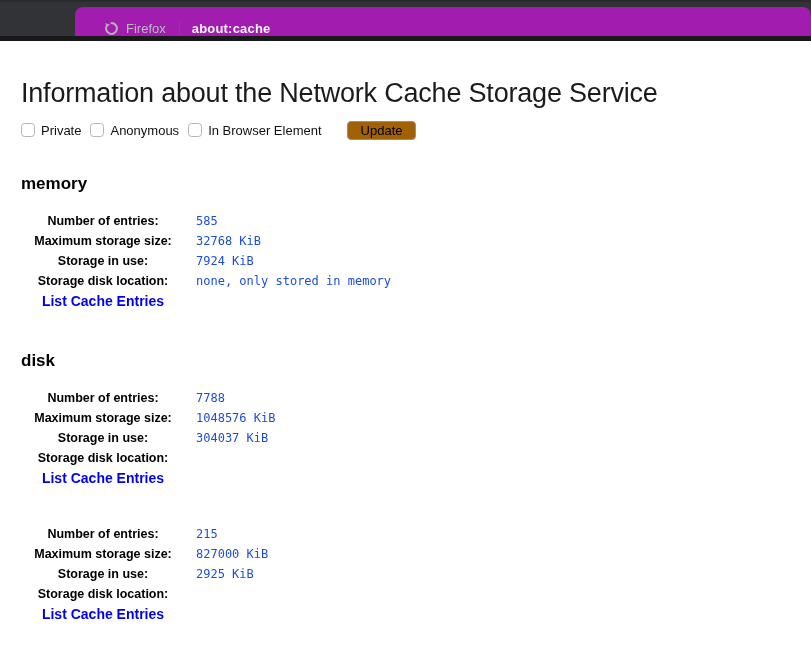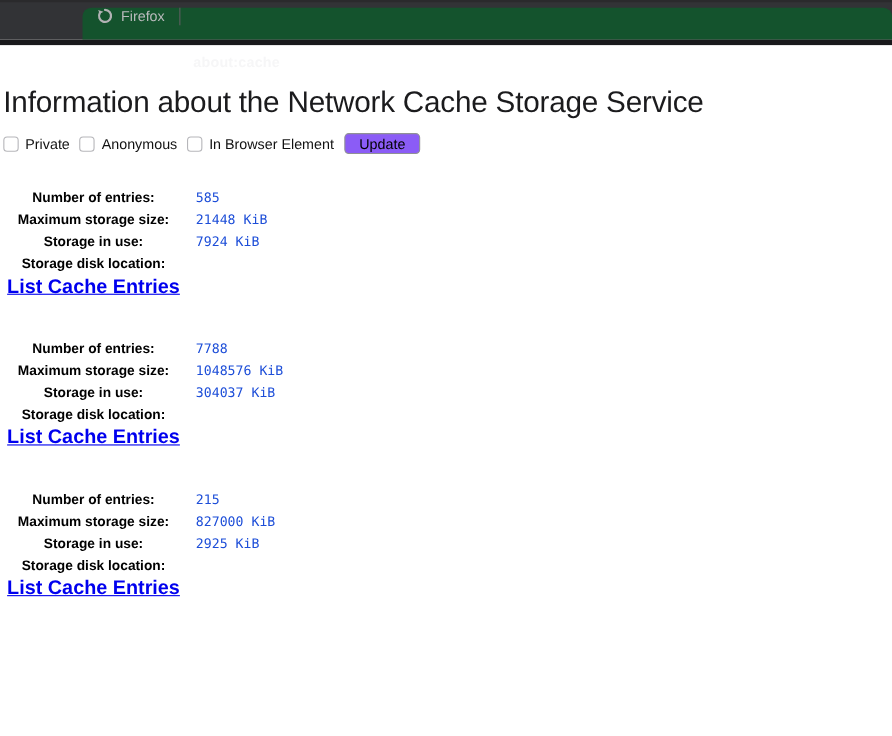--- a/index.html
+++ b/index.html
@@ -14,25 +14,25 @@
   
   .titlebar {
     position: relative;
     height: 36px;
     background: #323336;
     border-top: 2px solid #2a2a2c;
   }
   .tab {
     position: absolute;
     left: 75px; right: 0; top: 5px; bottom: 0;
-    background: #14532d;
+    background: #a21caf;
     border-radius: 8px 8px 0 0;
     display: flex;
-    align-items: flex-start;
-    padding-left: 13px;
+    align-items: flex-end;
+    padding-left: 29px;
   }
   .fx-icon { display: inline-flex; margin-right: 7px; }
   .brand-label {
     font-size: 13px;
     color: #b9babc;
     margin-right: 13px;
   }
   .tab-divider {
     width: 1px; height: 16px;
     background: #5d5e60;
@@ -41,58 +41,59 @@
   .tab-title {
     font-size: 13px;
     font-weight: 600;
     color: #f6f6f7;
     letter-spacing: .2px;
     margin-top: 42px;
   }
   .navstrip { height: 5px; background: #19191b; }
 
   
-  .content { padding: 0 3px; }
+  .content { padding: 0 21px; }
 
   h1.page-title {
     margin: 36px 0 12px 0;
     font-size: 27px;
     line-height: 32px;
     font-weight: 200;
     color: #1b1b1d;
     letter-spacing: -0.2px;
   }
 
   .controls {
     display: flex;
     align-items: center;
     font-size: 13px;
     height: 19px;
   }
-  .cb-group { display: flex; align-items: center; margin-right: 9px; }
+  .cb-group { display: flex; margin-right: 9px; }
   input.cb {
     appearance: none;
     -webkit-appearance: none;
     width: 14px; height: 14px;
     border: 1px solid #b6b6ba;
     border-radius: 3.5px;
     background: #fff;
     margin: 0 6px 0 0;
   }
   .cb-label { color: #111; }
   .update-btn {
     font-family: "Liberation Sans", sans-serif;
     font-size: 13px;
     color: #000;
-    background: #8b5cf6;
+    background: #a16207;
     border: 1px solid #909095;
     border-radius: 4px;
     height: 19px;
     padding: 0 13px;
     line-height: 17px;
+    margin-left: 16px;
   }
 
   .section { margin-top: 34px; }
   .section + .section { margin-top: 42px; }
   h2.section-heading {
     margin: 0 0 21px 0;
     font-size: 17px;
     line-height: 20px;
     font-weight: 700;
     color: #000;
@@ -119,24 +120,23 @@
     display: inline-block;
     width: 113px; height: 9px;
     vertical-align: baseline;
     transform: translateY(1px);
     border-radius: 2px;
     background: repeating-linear-gradient(to bottom,
       #c9c9c9 0px, #8f8f8f 1px, #e4e4e4 2px, #b5b5b5 3px, #c9c9c9 4px);
     filter: blur(0.5px);
   }
   a.cache-link {
-    font-size: 18px;
+    font-size: 14px;
     font-weight: 700;
     color: #0000EE;
-    text-decoration: underline;
     cursor: pointer;
   }
   .link-row { margin-top: 0; }
 </style>
 </head>
 <body>
 
 <div class="titlebar">
   <div class="tab">
     <span class="fx-icon">
@@ -166,43 +166,46 @@
       <span class="cb-label">Anonymous</span>
     </span>
     <span class="cb-group">
       <input type="checkbox" class="cb" style="">
       <span class="cb-label">In Browser Element</span>
     </span>
     <button class="update-btn">Update</button>
   </div>
 
   <div class="section">
+    <h2 class="section-heading">memory</h2>
     <div class="row">
       <div class="row-label">Number of entries:</div>
       <div class="row-value">585</div>
     </div>
     <div class="row">
       <div class="row-label">Maximum storage size:</div>
-      <div class="row-value">21448 KiB</div>
+      <div class="row-value">32768 KiB</div>
     </div>
     <div class="row">
       <div class="row-label">Storage in use:</div>
       <div class="row-value">7924 KiB</div>
     </div>
     <div class="row">
       <div class="row-label">Storage disk location:</div>
+      <div class="row-value">none, only stored in memory</div>
     </div>
     <div class="row link-row">
       <div class="row-label">
         <a class="cache-link">List Cache Entries</a>
       </div>
     </div>
   </div>
 
   <div class="section">
+    <h2 class="section-heading">disk</h2>
     <div class="row">
       <div class="row-label">Number of entries:</div>
       <div class="row-value">7788</div>
     </div>
     <div class="row">
       <div class="row-label">Maximum storage size:</div>
       <div class="row-value">1048576 KiB</div>
     </div>
     <div class="row">
       <div class="row-label">Storage in use:</div>

